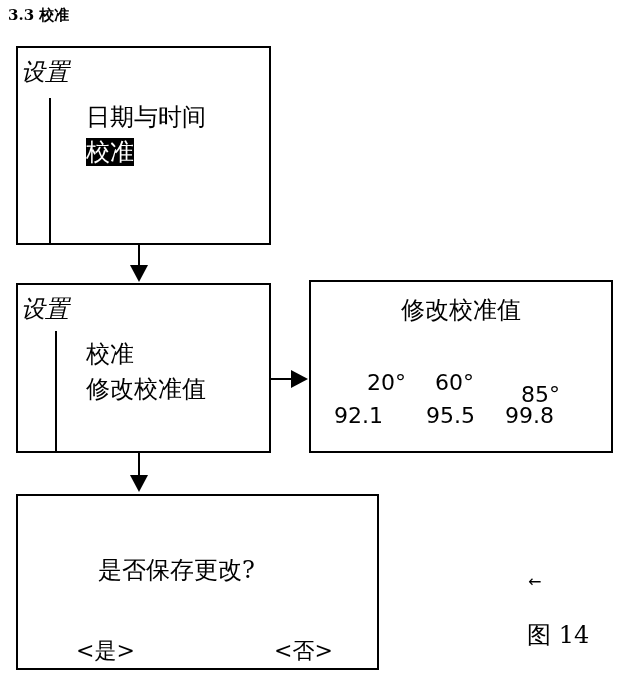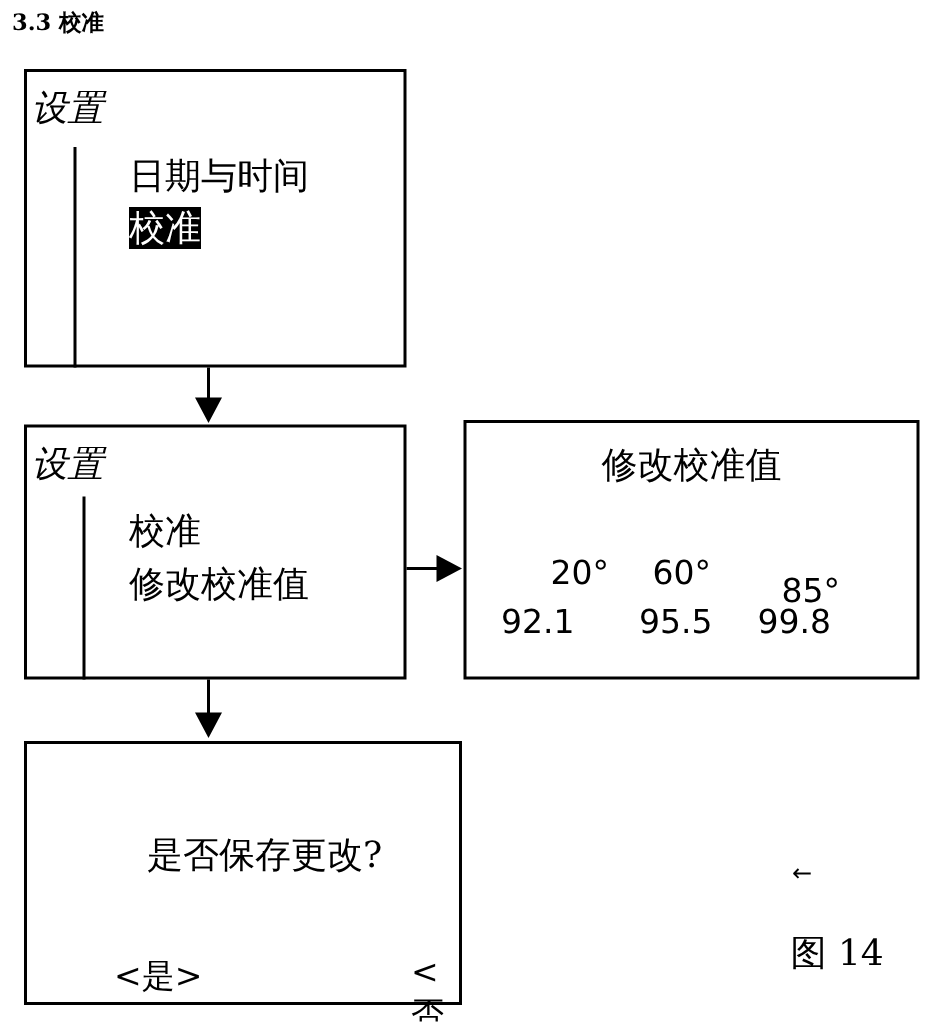--- a/index.html
+++ b/index.html
@@ -55,20 +55,20 @@
   <div class="abs num" style="left:124px; top:88px;">60°</div>
   <div class="abs num" style="left:210px; top:100px;">85°</div>
   <div class="abs num" style="left:23px; top:121px;">92.1</div>
   <div class="abs num" style="left:115px; top:121px;">95.5</div>
   <div class="abs num" style="left:194px; top:121px;text-align:center;">99.8</div>
 </div>
 
 <div class="vline" style="left:138px; top:453px; height:24px;"></div>
 <div class="arrow-down" style="left:130px; top:475px;"></div>
 
-<div class="box" style="left:16px; top:494px; width:292px; height:176px;">
+<div class="box" style="left:16px; top:494px; width:363px; height:176px;">
   <div class="abs" style="left:80px; top:58px; font-size:24px;">是否保存更改?</div>
   <div class="abs" style="left:58px; top:140px; font-size:22px;">&lt;是&gt;</div>
   <div class="abs" style="left:256px; top:140px; font-size:22px;">&lt;否&gt;</div>
 </div>
 
 <div class="abs sans" style="left:528px; top:572px; font-size:16px;">←</div>
 <div class="abs" style="left:527px; top:619px; font-size:24px;">图 14</div>
 
 </body></html>

